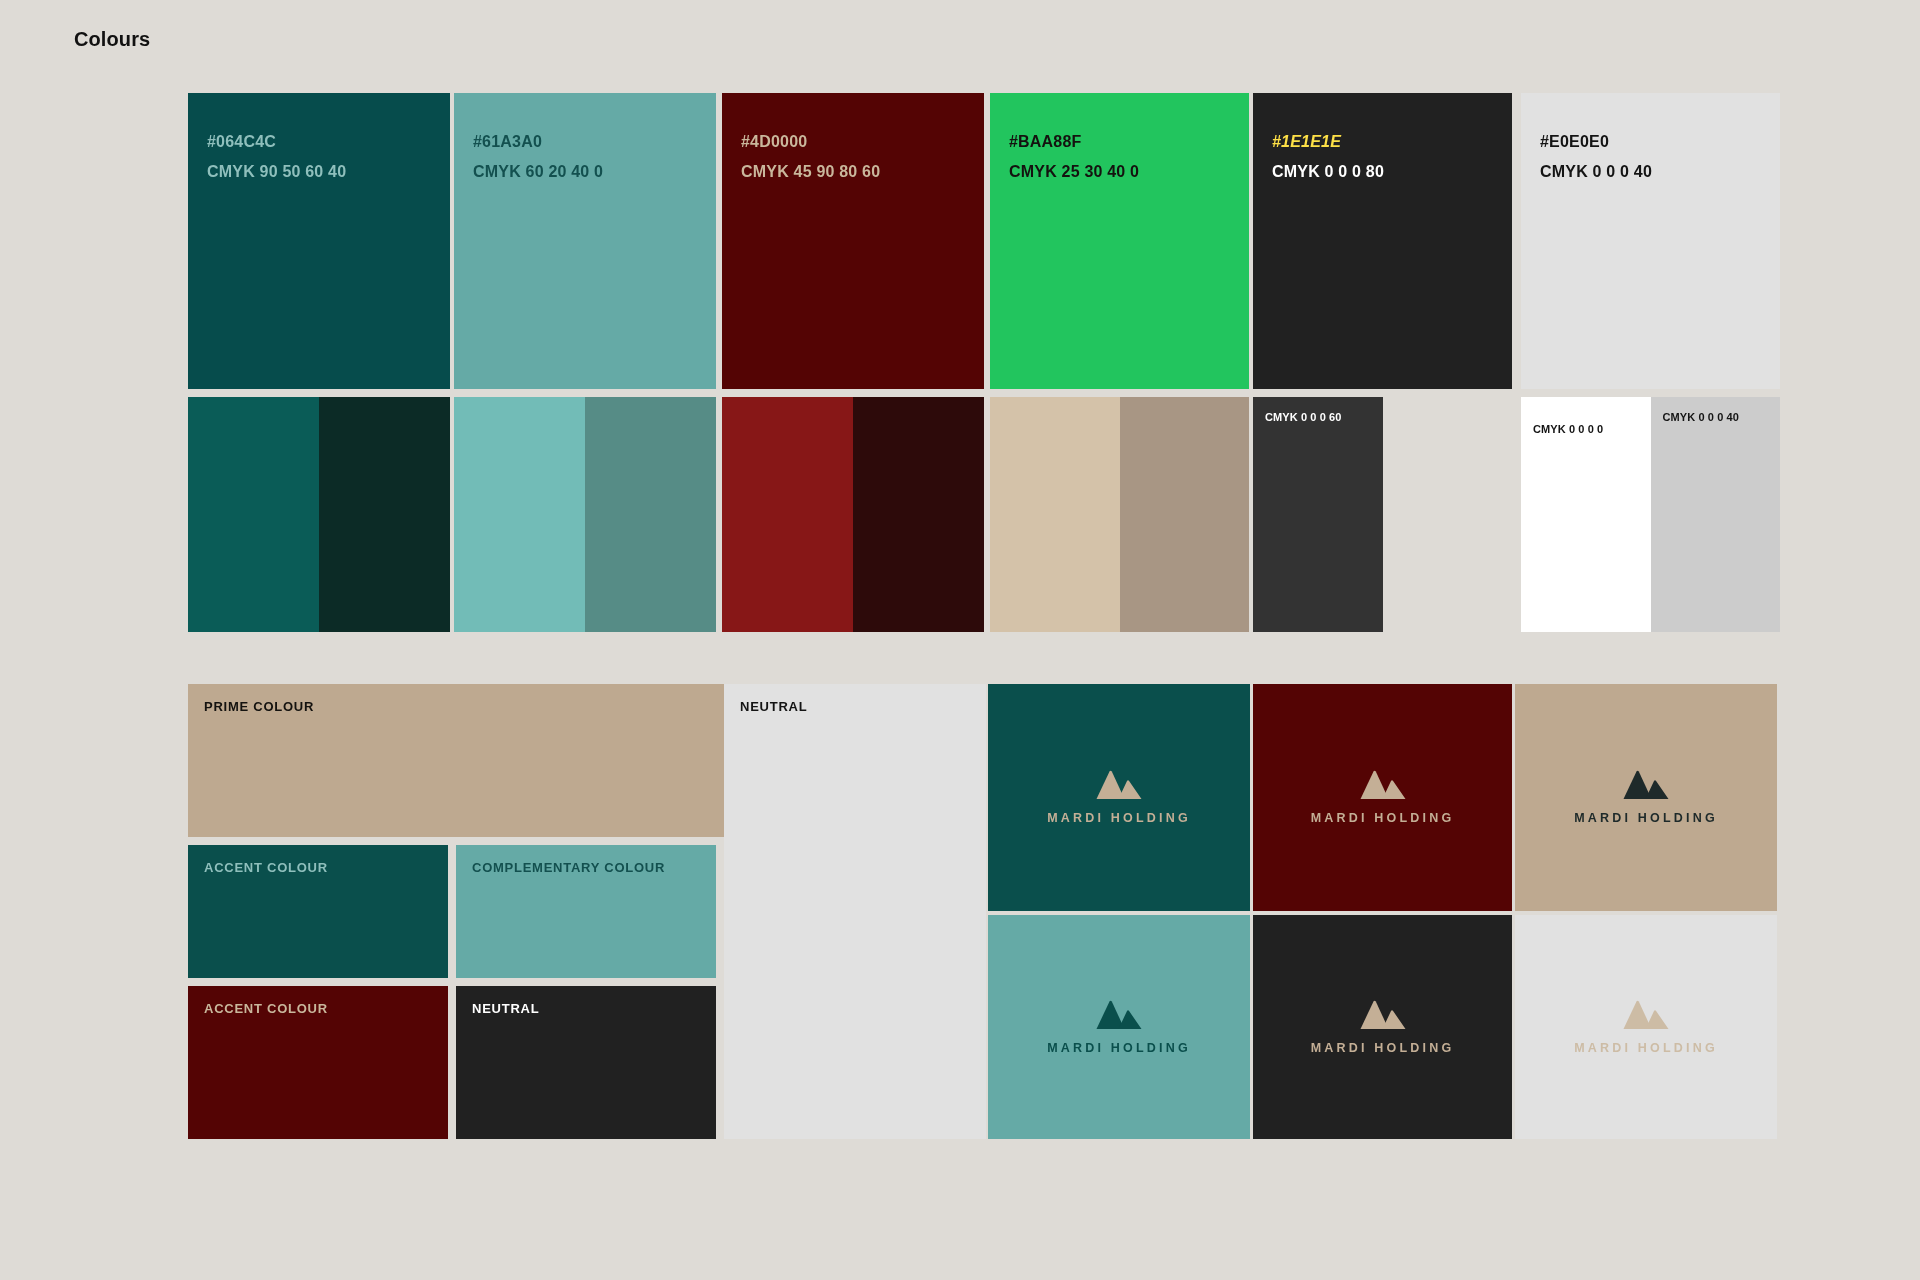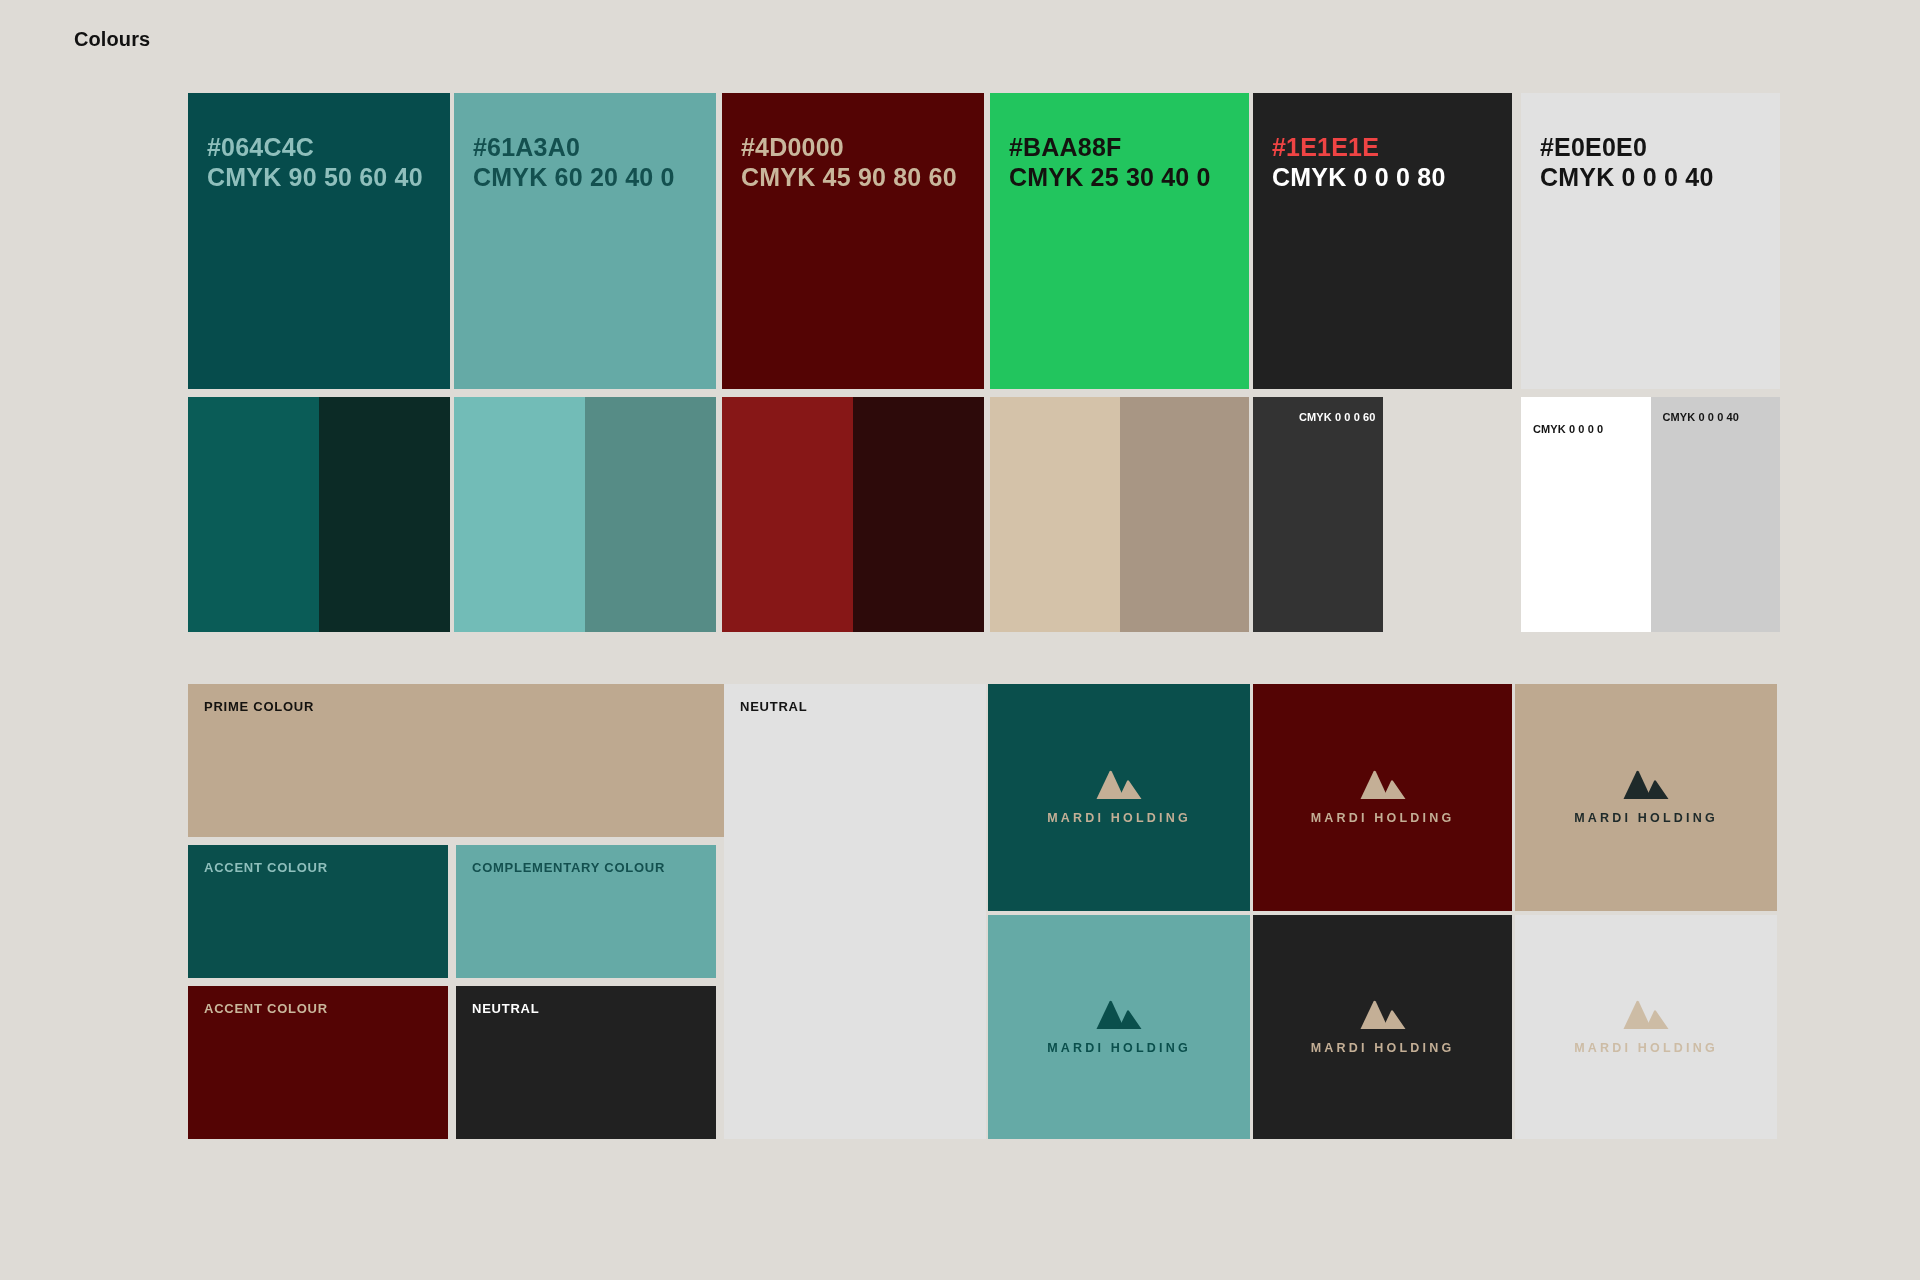--- a/index.html
+++ b/index.html
@@ -33,21 +33,21 @@
 
   
   .swatch {
     position: absolute;
     overflow: hidden;
   }
 
   .sw-label {
     position: absolute;
     left: 19px;
-    font-size: 25px;
+    font-size: 16px;
     font-weight: bold;
     letter-spacing: 0.2px;
     white-space: nowrap;
   }
   .sw-hex  { top: 40px; }
   .sw-cmyk { top: 70px; }
 
   
   .tintstrip {
     position: absolute;
@@ -123,21 +123,21 @@
       </div>
       <div class="swatch" style="left: 722px; top: 93px; width: 262px; height: 296px; background: rgb(84, 4, 4);">
         <div class="sw-label sw-hex" style="color: rgb(201, 183, 156);">#4D0000</div>
         <div class="sw-label sw-cmyk" style="color: rgb(201, 183, 156);">CMYK 45 90 80 60</div>
       </div>
       <div class="swatch" style="left: 990px; top: 93px; width: 259px; height: 296px; background: #22c55e;">
         <div class="sw-label sw-hex" style="color: rgb(20, 18, 15);">#BAA88F</div>
         <div class="sw-label sw-cmyk" style="color: rgb(20, 18, 15);">CMYK 25 30 40 0</div>
       </div>
       <div class="swatch" style="left: 1253px; top: 93px; width: 259px; height: 296px; background: rgb(33, 33, 33);">
-        <div class="sw-label sw-hex" style="color: #ef4444;">#1E1E1E</div>
+        <div class="sw-label sw-hex" style="color: #fde047; font-style: italic;">#1E1E1E</div>
         <div class="sw-label sw-cmyk" style="color: rgb(255, 255, 255);">CMYK  0 0 0 80</div>
       </div>
       <div class="swatch" style="left: 1521px; top: 93px; width: 259px; height: 296px; background: rgb(225, 225, 225);">
         <div class="sw-label sw-hex" style="color: rgb(20, 20, 20);">#E0E0E0</div>
         <div class="sw-label sw-cmyk" style="color: rgb(20, 20, 20);">CMYK 0 0 0 40</div>
       </div>
     </div>
 
   <div id="tint-row">
       <div class="tintstrip" style="left: 188px; top: 397px; width: 262px; height: 235px;">
@@ -151,21 +151,21 @@
       <div class="tintstrip" style="left: 722px; top: 397px; width: 262px; height: 235px;">
         <div class="tint" style="background: rgb(135, 23, 23); width: 50%;"></div>
         <div class="tint" style="background: rgb(45, 10, 10); width: 50%;"></div>
       </div>
       <div class="tintstrip" style="left: 990px; top: 397px; width: 259px; height: 235px;">
         <div class="tint" style="background: rgb(212, 194, 169); width: 50%;"></div>
         <div class="tint" style="background: rgb(168, 150, 132); width: 50%;"></div>
       </div>
       <div class="tintstrip" style="left: 1253px; top: 397px; width: 259px; height: 235px;">
         <div class="tint" style="background: rgb(51, 51, 51); width: 50%;">
-          <div class="tint-label" style="color: rgb(255, 255, 255); margin-left: 34px;">CMYK 0 0 0 60</div>
+          <div class="tint-label" style="color: rgb(255, 255, 255);">CMYK 0 0 0 60</div>
         </div>
       </div>
       <div class="tintstrip" style="left: 1521px; top: 397px; width: 259px; height: 235px;">
         <div class="tint" style="background: rgb(255, 255, 255); width: 50%;">
           <div class="tint-label" style="color: rgb(20, 20, 20); margin-top: 12px;">CMYK 0 0 0 0</div>
         </div>
         <div class="tint" style="background: rgb(204, 204, 204); width: 50%;">
           <div class="tint-label" style="color: rgb(20, 20, 20);">CMYK 0 0 0 40</div>
         </div>
       </div>

